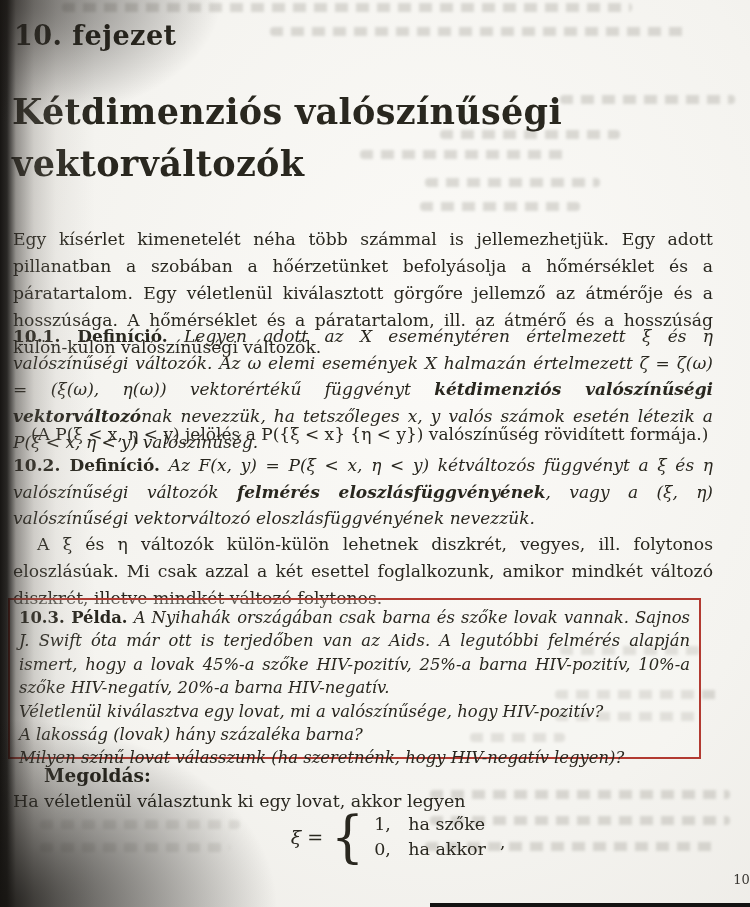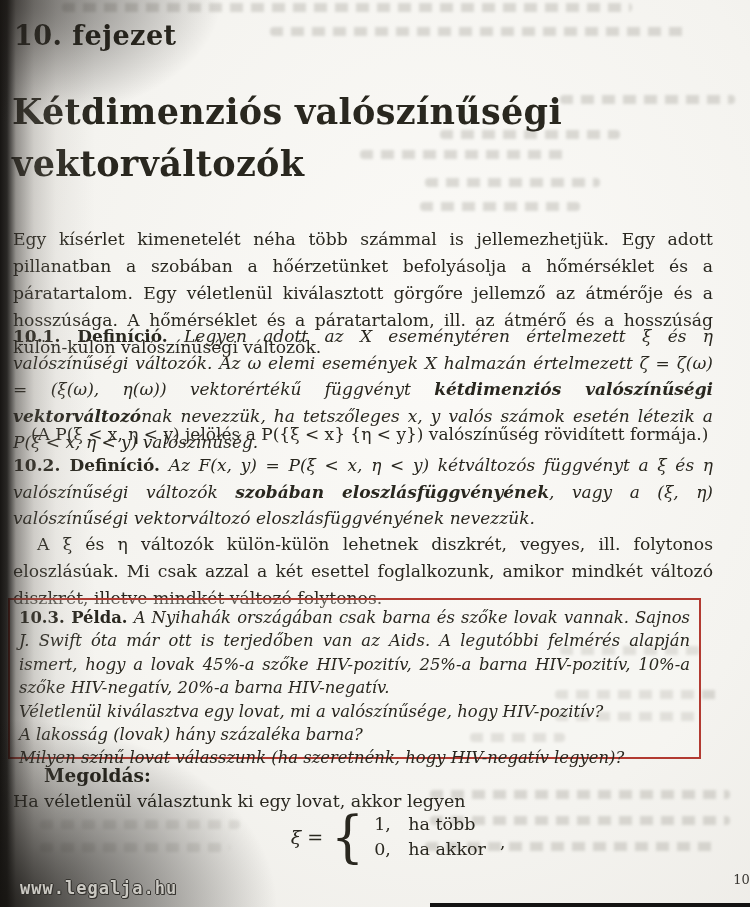--- a/index.html
+++ b/index.html
@@ -80,52 +80,51 @@
 
   <div class="abs body" style="left:13px;top:226px;">Egy kísérlet kimenetelét néha több számmal is jellemezhetjük. Egy adott pillanatban a szobában a hőérzetünket befolyásolja a hőmérséklet és a páratartalom. Egy véletlenül kiválasztott görgőre jellemző az átmérője és a hosszúsága. A hőmérséklet és a páratartalom, ill. az átmérő és a hosszúság külön-külön valószínűségi változók.</div>
 
   <div class="abs body ital" style="left:13px;top:323px;line-height:26.5px;font-size:17px;">
     <span class="deflabel">10.1. Definíció.</span><span> Legyen adott az X eseménytéren értelmezett ξ és η valószínűségi változók. Az ω elemi események X halmazán értelmezett ζ = ζ(ω) = (ξ(ω), η(ω)) vektorértékű függvényt </span><span class="boldital">kétdimenziós valószínűségi vektorváltozó</span><span>nak nevezzük, ha tetszőleges x, y valós számok esetén létezik a P(ξ &lt; x, η &lt; y) valószínűség.</span>
   </div>
 
   <div class="abs body" style="left:13px;top:421px;text-indent:18px;font-size:17px;">(A P(ξ &lt; x, η &lt; y) jelölés a P({ξ &lt; x} {η &lt; y}) valószínűség rövidített formája.)</div>
 
   <div class="abs body ital" style="left:13px;top:452px;line-height:26.5px;font-size:17px;">
-    <span class="deflabel">10.2. Definíció.</span><span> Az F(x, y) = P(ξ &lt; x, η &lt; y) kétváltozós függvényt a ξ és η valószínűségi változók </span><span class="boldital">szobában eloszlásfüggvényének</span><span>, vagy a (ξ, η) valószínűségi vektorváltozó eloszlásfüggvényének nevezzük.</span>
+    <span class="deflabel">10.2. Definíció.</span><span> Az F(x, y) = P(ξ &lt; x, η &lt; y) kétváltozós függvényt a ξ és η valószínűségi változók </span><span class="boldital">felmérés eloszlásfüggvényének</span><span>, vagy a (ξ, η) valószínűségi vektorváltozó eloszlásfüggvényének nevezzük.</span>
   </div>
 
   <div class="abs body indent" style="left:13px;top:531px;">A ξ és η változók külön-külön lehetnek diszkrét, vegyes, ill. folytonos eloszlásúak. Mi csak azzal a két esettel foglalkozunk, amikor mindkét változó diszkrét, illetve mindkét változó folytonos.</div>
 
   <div class="abs example-box">
     <div><span class="deflabel">10.3. Példa.</span><span> A Nyihahák országában csak barna és szőke lovak vannak. Sajnos J. Swift óta már ott is terjedőben van az Aids. A legutóbbi felmérés alapján ismert, hogy a lovak 45%-a szőke HIV-pozitív, 25%-a barna HIV-pozitív, 10%-a szőke HIV-negatív, 20%-a barna HIV-negatív.</span></div>
     <div class="q">Véletlenül kiválasztva egy lovat, mi a valószínűsége, hogy HIV-pozitív?</div>
     <div class="q">A lakosság (lovak) hány százaléka barna?</div>
     <div class="q">Milyen színű lovat válasszunk (ha szeretnénk, hogy HIV-negatív legyen)?</div>
   </div>
 
   <div class="abs sol-head" style="left:44px;top:765px;">Megoldás:</div>
   <div class="abs sol-line" style="left:13px;top:791px;">Ha véletlenül választunk ki egy lovat, akkor legyen</div>
 
   <div class="abs formula">
     <span class="f-lhs">ξ =</span>
     <span class="f-brace">{</span>
     <span class="f-cases">
       <span class="f-row">
         <span class="f-val">1,</span>
-        <span class="f-cond">ha több</span>
+        <span class="f-cond">ha szőke</span>
       </span>
       <span class="f-row">
         <span class="f-val">0,</span>
         <span class="f-cond">ha akkor</span>
       </span>
     </span>
     <span class="f-trail">,</span>
   </div>
 
   <div class="abs pagenum">105</div>
-  <div class="abs watermark">www.legalja.hu</div>
 
   <div class="spine"></div>
   <div class="corner-tl"></div>
   <div class="corner-bl"></div>
   <div class="bottom-line"></div>
 
 </div>
 
 </body></html>

